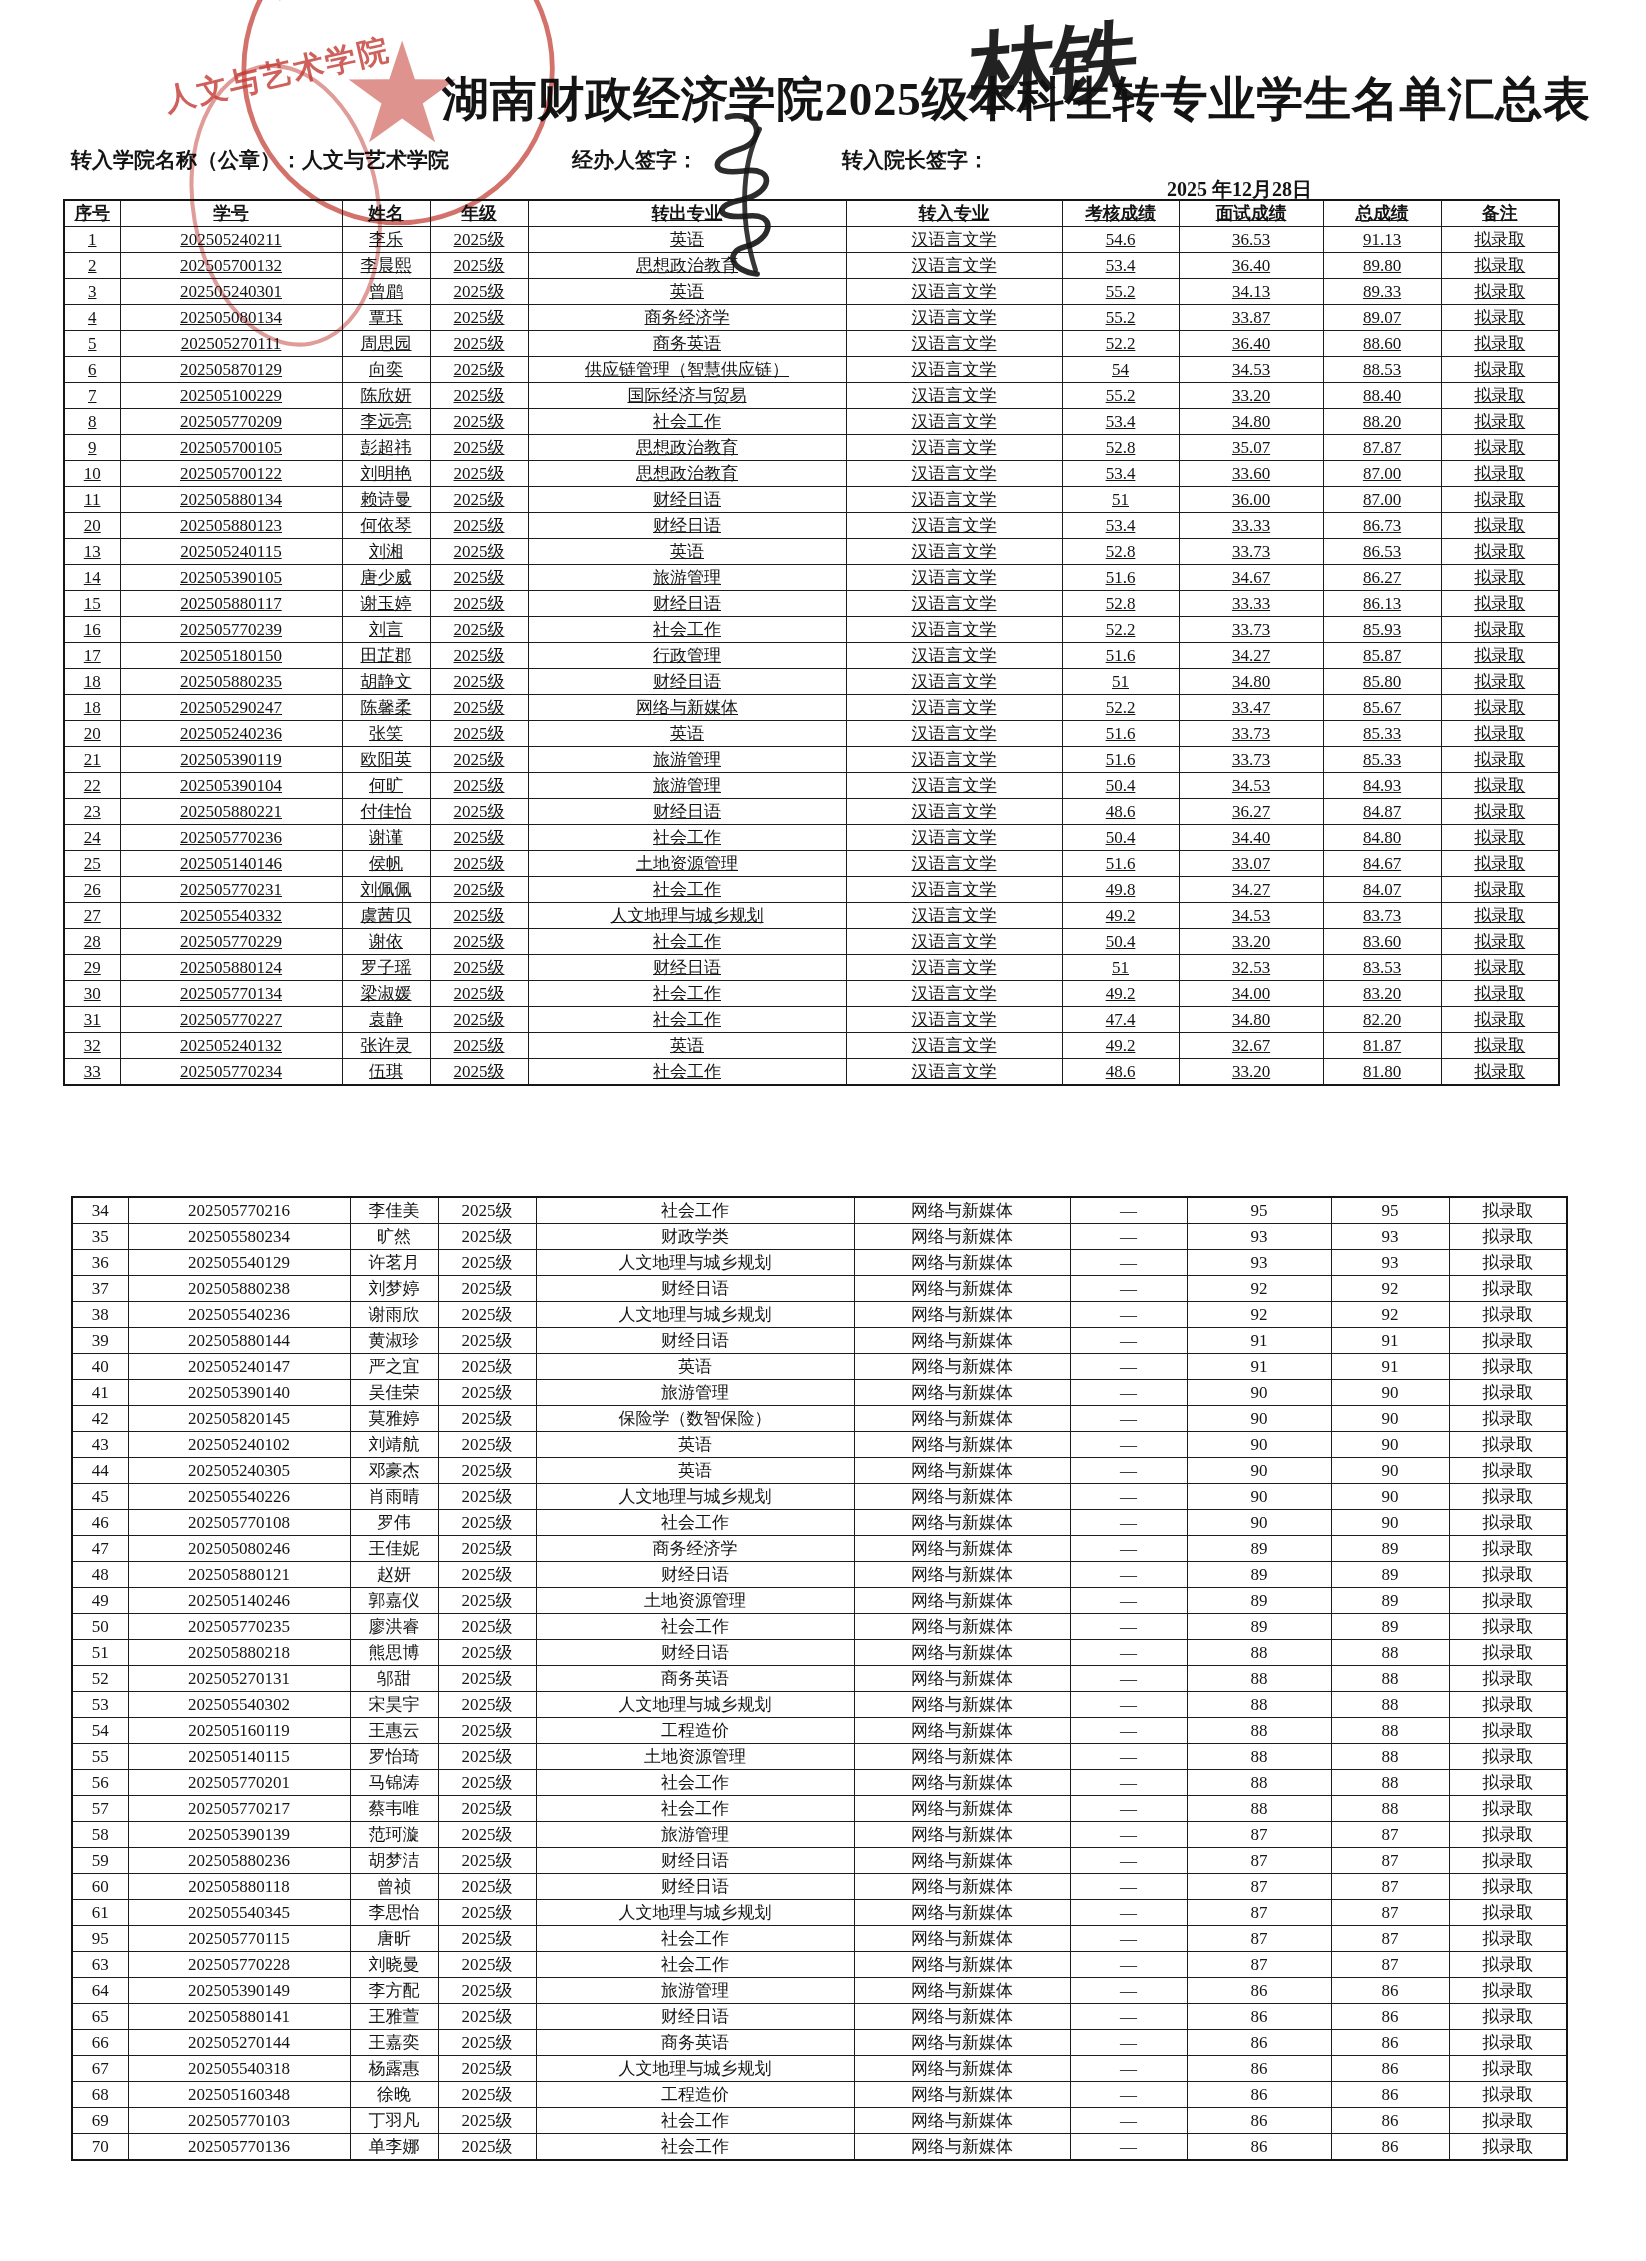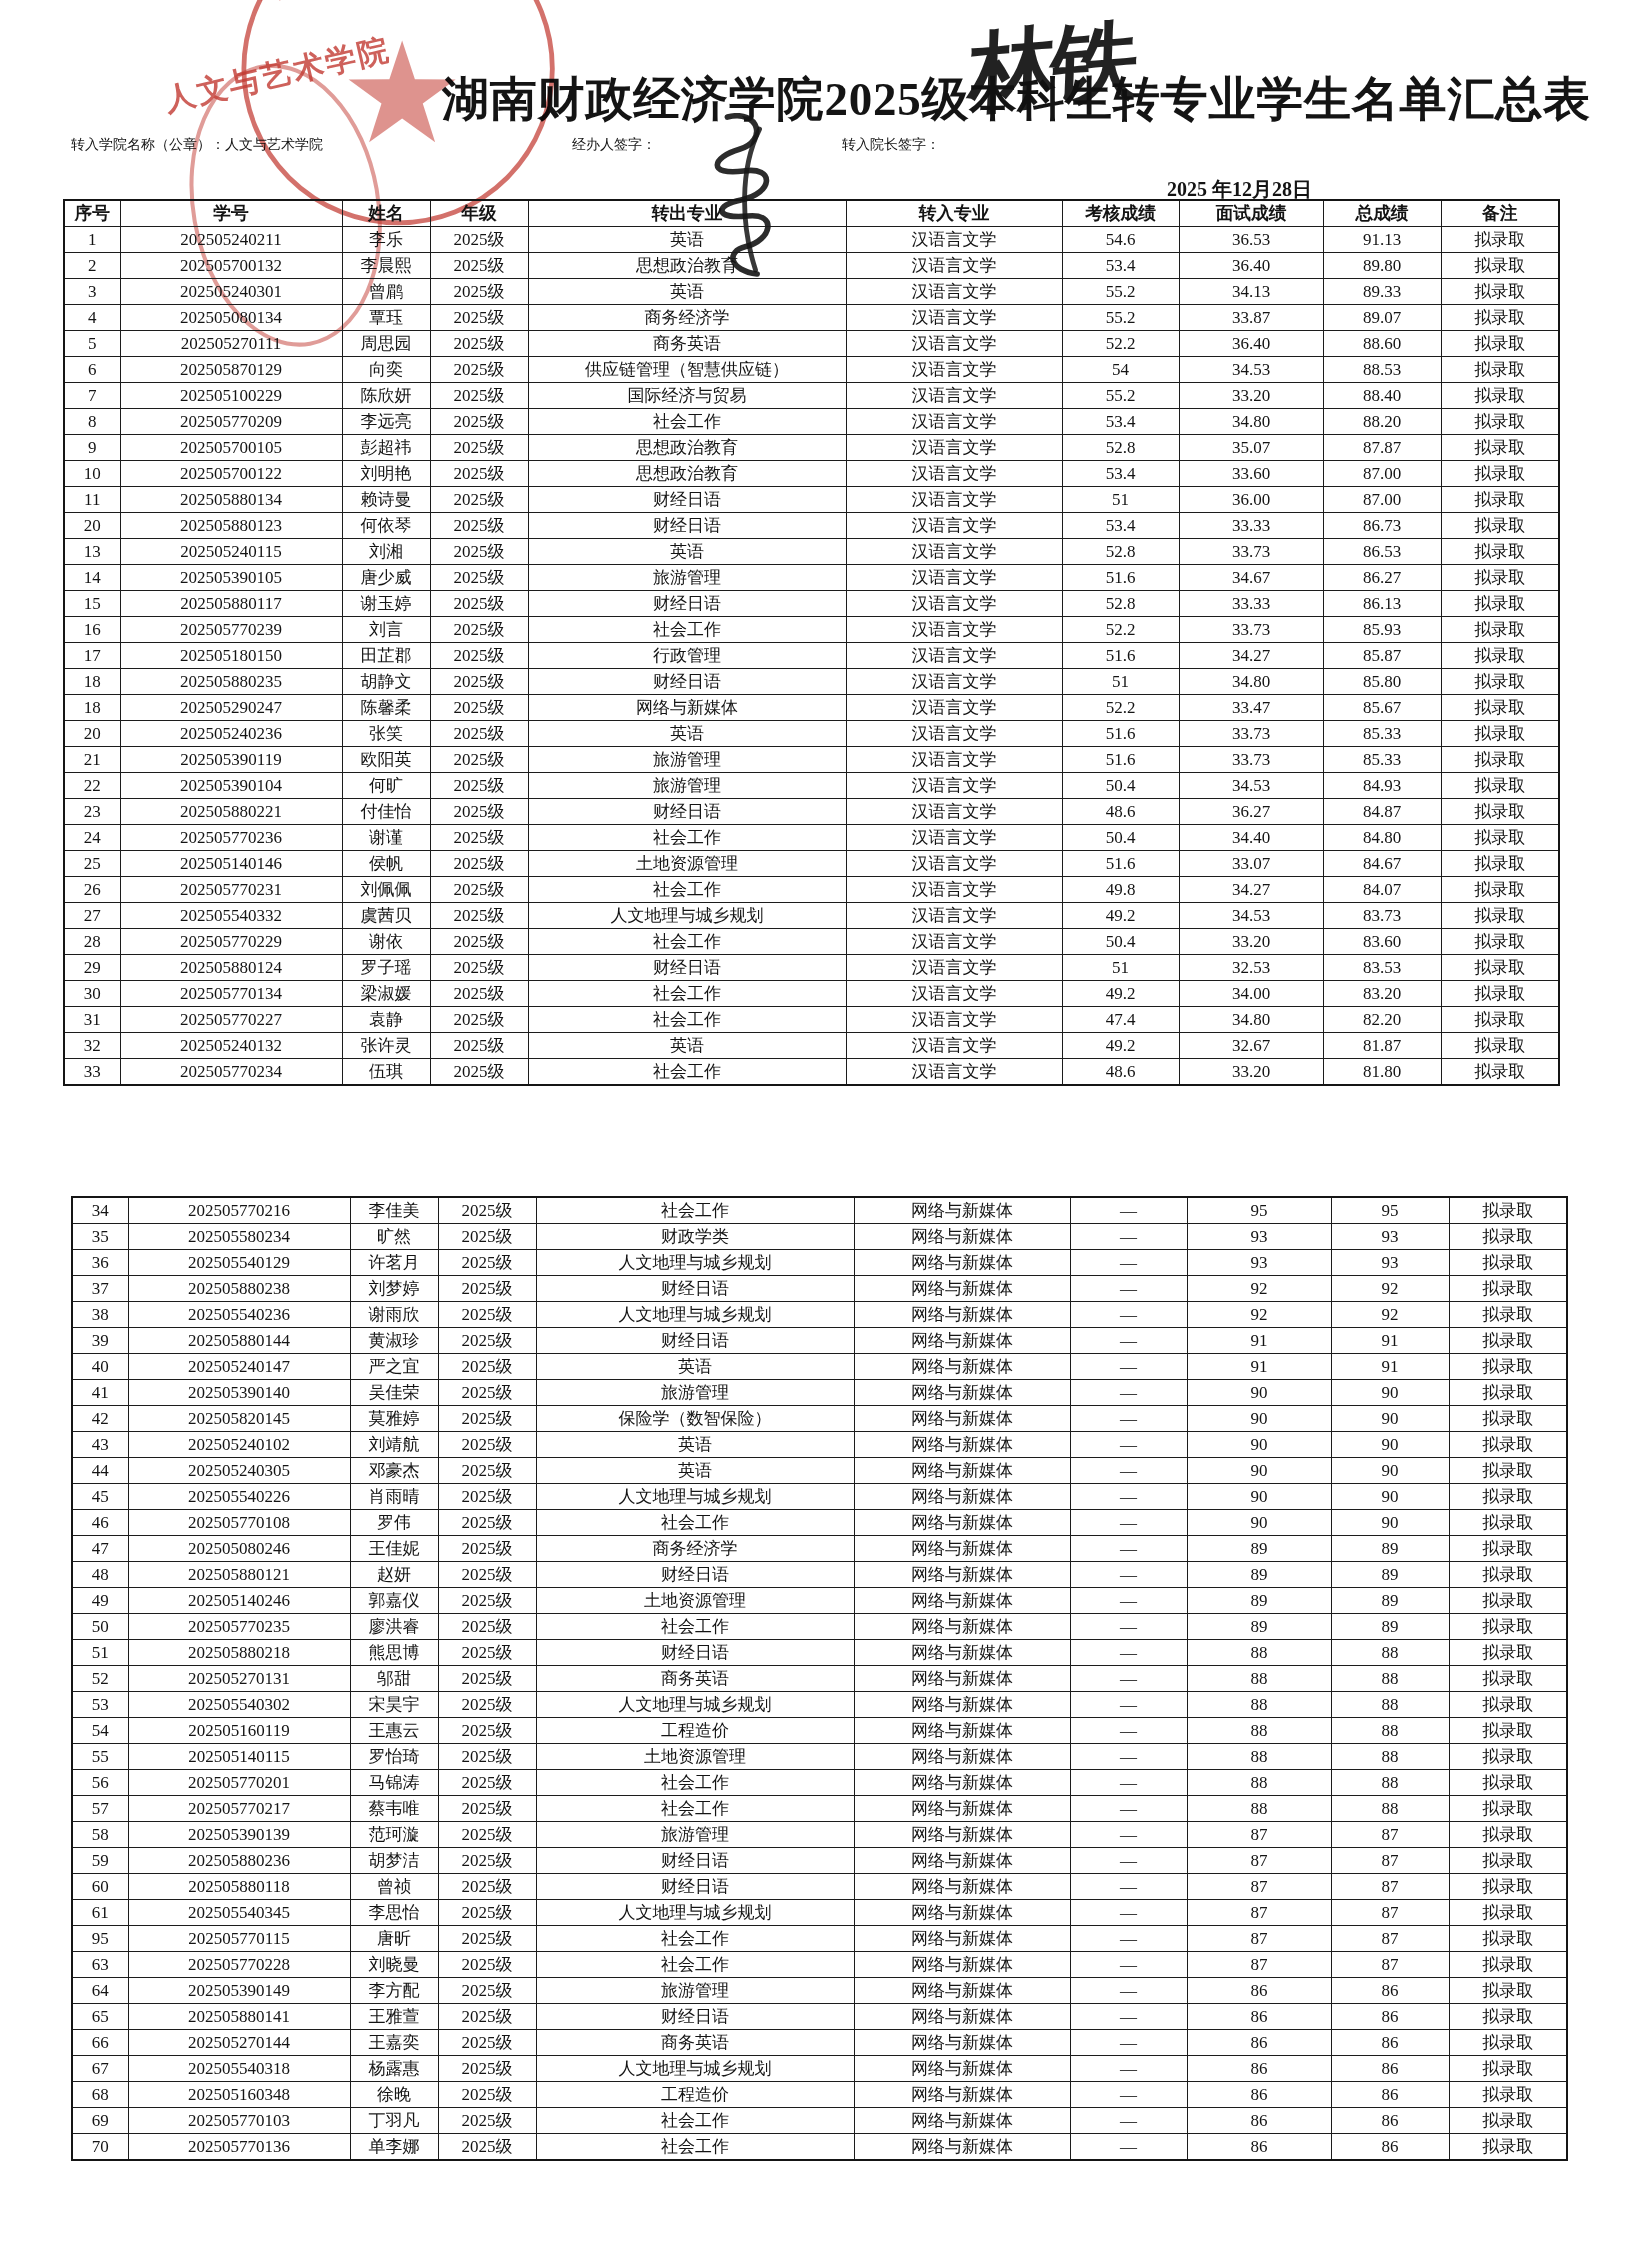--- a/index.html
+++ b/index.html
@@ -9,41 +9,41 @@
     background:#ffffff;
     font-family:"Liberation Serif","DejaVu Serif",serif;
     color:#141414;
     overflow:hidden;
   }
   .doc-title{
     position:absolute;left:442px;top:68px;
     font-size:47px;font-weight:bold;letter-spacing:0.8px;
     white-space:nowrap;
   }
-  .subline{position:absolute;top:136px;font-size:14px;font-weight:normal;white-space:nowrap;}
+  .subline{position:absolute;top:146px;font-size:21px;font-weight:bold;white-space:nowrap;}
   .college-line{left:71px;}
   .handler-label{left:572px;}
   .dean-label{left:842px;}
   .date-text{position:absolute;left:1167px;top:151px;font-size:20px;font-weight:bold;white-space:nowrap;margin-top:25px;}
   .dean-sig{
     position:absolute;left:969px;top:22.5px;
     font-size:87px;font-weight:bold;color:#101010;
     transform:rotate(-5deg) skewX(-7deg);
     letter-spacing:-4.8px;line-height:1;opacity:.92;
     white-space:nowrap;
   }
   .handler-sig{position:absolute;left:683px;top:113px;}
   .stamp-wrap{position:absolute;left:121px;top:-92px;mix-blend-mode:multiply;pointer-events:none;}
   table.sheet{
     position:absolute;left:63px;
     width:1495px;
     border-collapse:collapse;table-layout:fixed;
     border:2.4px solid #151515;
   }
-  #block1{top:199px;}
+  #block1{top:199px;text-decoration:underline;}
   #block2{top:1196px;margin-left:8px;}
   table.sheet th, table.sheet td{
     border:1.6px solid #1c1c1c;
     height:25px;
     padding:0 1.6px;
     text-align:center;vertical-align:middle;
     font-size:17px;line-height:1.05;
     white-space:nowrap;overflow:hidden;
   }
   table.sheet th{font-weight:bold;font-size:17.7px;}

